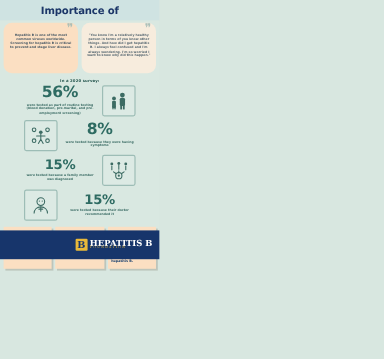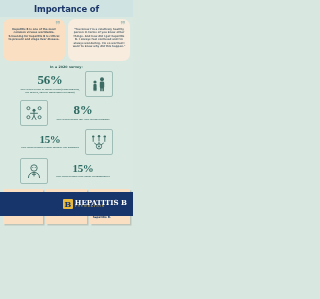--- a/index.html
+++ b/index.html
@@ -39,21 +39,21 @@
   }
   .quote-card.right .quote-text{color:#5b6b74;}
 
   
   .survey-label{
     text-align:center;color:#2a5a52;font-size:3.2px;font-weight:bold;
     margin:4px 0 0 0;letter-spacing:.1px;
   }
   .stat-row{
     display:flex;align-items:center;justify-content:center;
-    gap:5px;padding:1px 20px;margin-top:1px;font-family:Liberation Serif, serif;
+    gap:5px;padding:1px 20px;margin-top:1px;
   }
   .stat-row.rev{flex-direction:row-reverse;}
   .stat-text{width:60px;text-align:center;}
   .stat-pct{
     color:#2e6b62;font-size:13px;font-weight:bold;line-height:14px;
     letter-spacing:-0.3px;
   }
   .stat-pct.small{font-size:11px;line-height:12px;}
   .stat-desc{
     color:#3f6f68;font-size:2.6px;line-height:3.4px;font-weight:bold;

